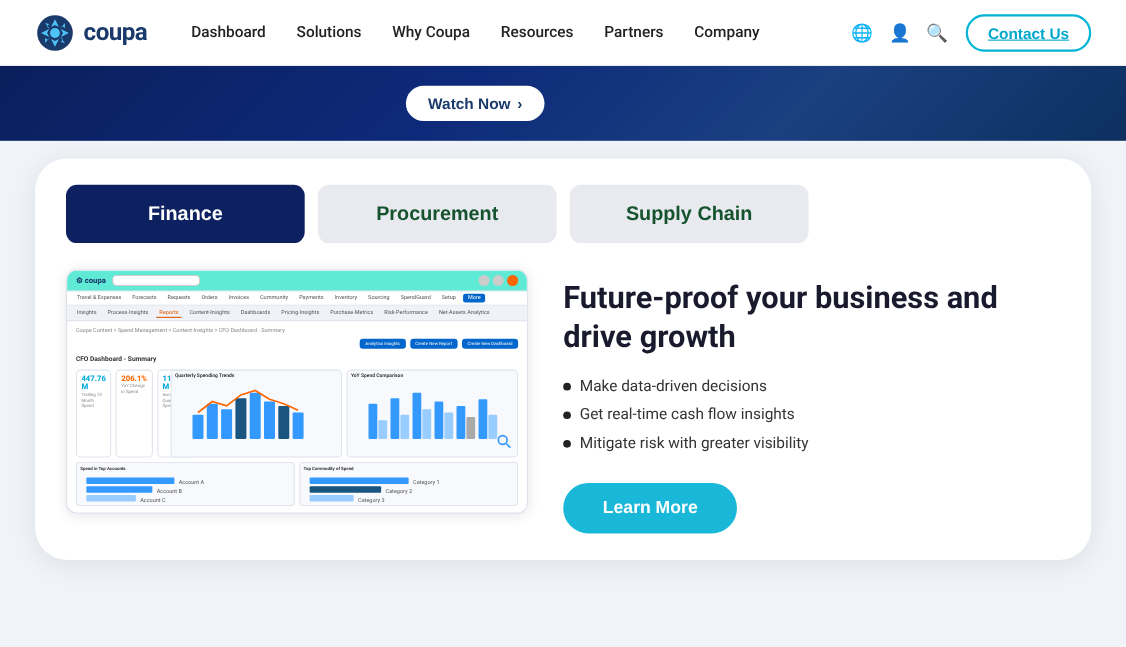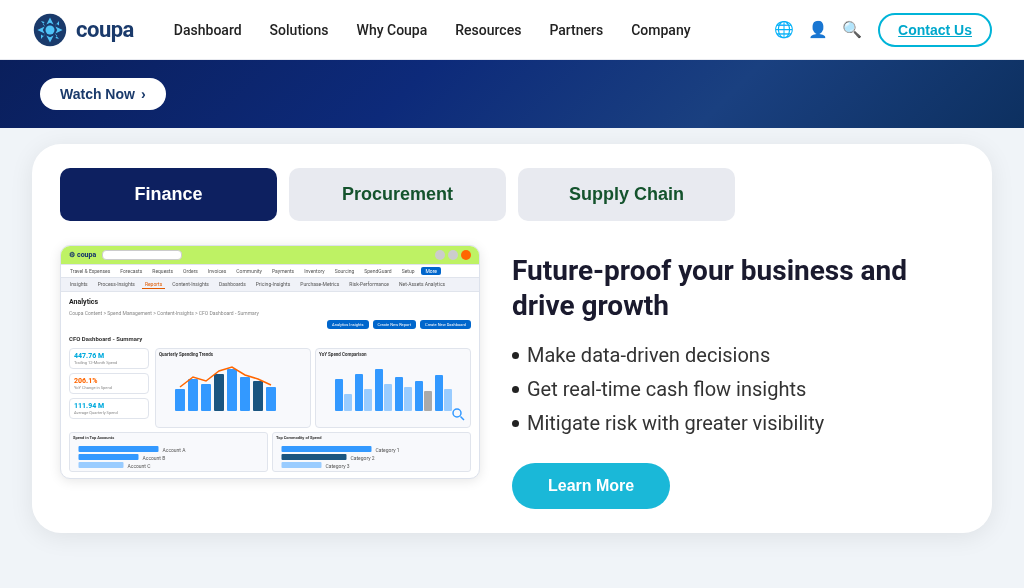--- a/index.html
+++ b/index.html
@@ -80,21 +80,21 @@
       white-space: nowrap;
       text-decoration: underline;
     }
 
     
     .hero-strip {
       background: linear-gradient(135deg, #0a1f5c 0%, #0d2a7a 40%, #1a4080 70%, #0d3060 100%);
       height: 68px;
       display: flex;
       align-items: center;
-      justify-content: flex-start;
+      justify-content: center;
       padding: 0 200px 0 40px;
       position: relative;
       overflow: hidden;
     }
     .hero-strip::after {
       content: '';
       position: absolute;
       right: 60px;
       top: 50%;
       transform: translateY(-50%);
@@ -174,21 +174,21 @@
       width: 420px;
       min-width: 420px;
       border-radius: 10px;
       border: 1px solid #dde2ec;
       background: #fff;
       overflow: hidden;
       box-shadow: 0 2px 12px rgba(0,0,0,0.10);
       font-size: 5px;
     }
     .mock-topbar {
-      background: #bef264;
+      background: #5eead4;
       border-bottom: 1px solid #e0e4ec;
       padding: 4px 8px;
       display: flex;
       align-items: center;
       gap: 6px;
     }
     .mock-coupa-logo {
       font-size: 7px;
       font-weight: 800;
       color: #1a3a6b;
@@ -253,21 +253,21 @@
       color: #333;
       margin-bottom: 6px;
     }
     .mock-charts-row {
       display: flex;
       gap: 6px;
     }
     .mock-kpi-col {
       width: 80px;
       display: flex;
-      flex-direction: column;
+      flex-direction: row;
       gap: 4px;
     }
     .mock-kpi-box {
       border: 1px solid #e0e4ec;
       border-radius: 4px;
       padding: 3px 4px;
     }
     .mock-kpi-val {
       font-size: 7px;
       font-weight: 800;
@@ -328,21 +328,21 @@
       font-weight: 700;
       color: #1a1a2e;
       line-height: 1.25;
       margin-bottom: 20px;
     }
     .bullet-list {
       list-style: none;
       margin-bottom: 28px;
     }
     .bullet-list li {
-      font-size: 20px;
+      font-size: 14px;
       color: #333;
       margin-bottom: 10px;
       display: flex;
       align-items: center;
       gap: 8px;
     }
     .bullet-dot {
       width: 7px;
       height: 7px;
       border-radius: 50%;
@@ -448,21 +448,20 @@
         <span class="mock-nav-item active">Reports</span>
         <span class="mock-nav-item">Content-Insights</span>
         <span class="mock-nav-item">Dashboards</span>
         <span class="mock-nav-item">Pricing-Insights</span>
         <span class="mock-nav-item">Purchase-Metrics</span>
         <span class="mock-nav-item">Risk-Performance</span>
         <span class="mock-nav-item">Net-Assets Analytics</span>
       </div>
 
       <div class="mock-body">
-        <div class="mock-title">Analytics</div>
         <div class="mock-breadcrumb">Coupa Content &gt; Spend Management &gt; Content-Insights &gt; CFO Dashboard - Summary</div>
         <div class="mock-toolbar">
           <div class="mock-btn-blue">Analytics Insights</div>
           <div class="mock-btn-blue">Create New Report</div>
           <div class="mock-btn-blue">Create New Dashboard</div>
         </div>
         <div class="mock-summary-heading">CFO Dashboard - Summary</div>
 
         <div class="mock-charts-row">
 

